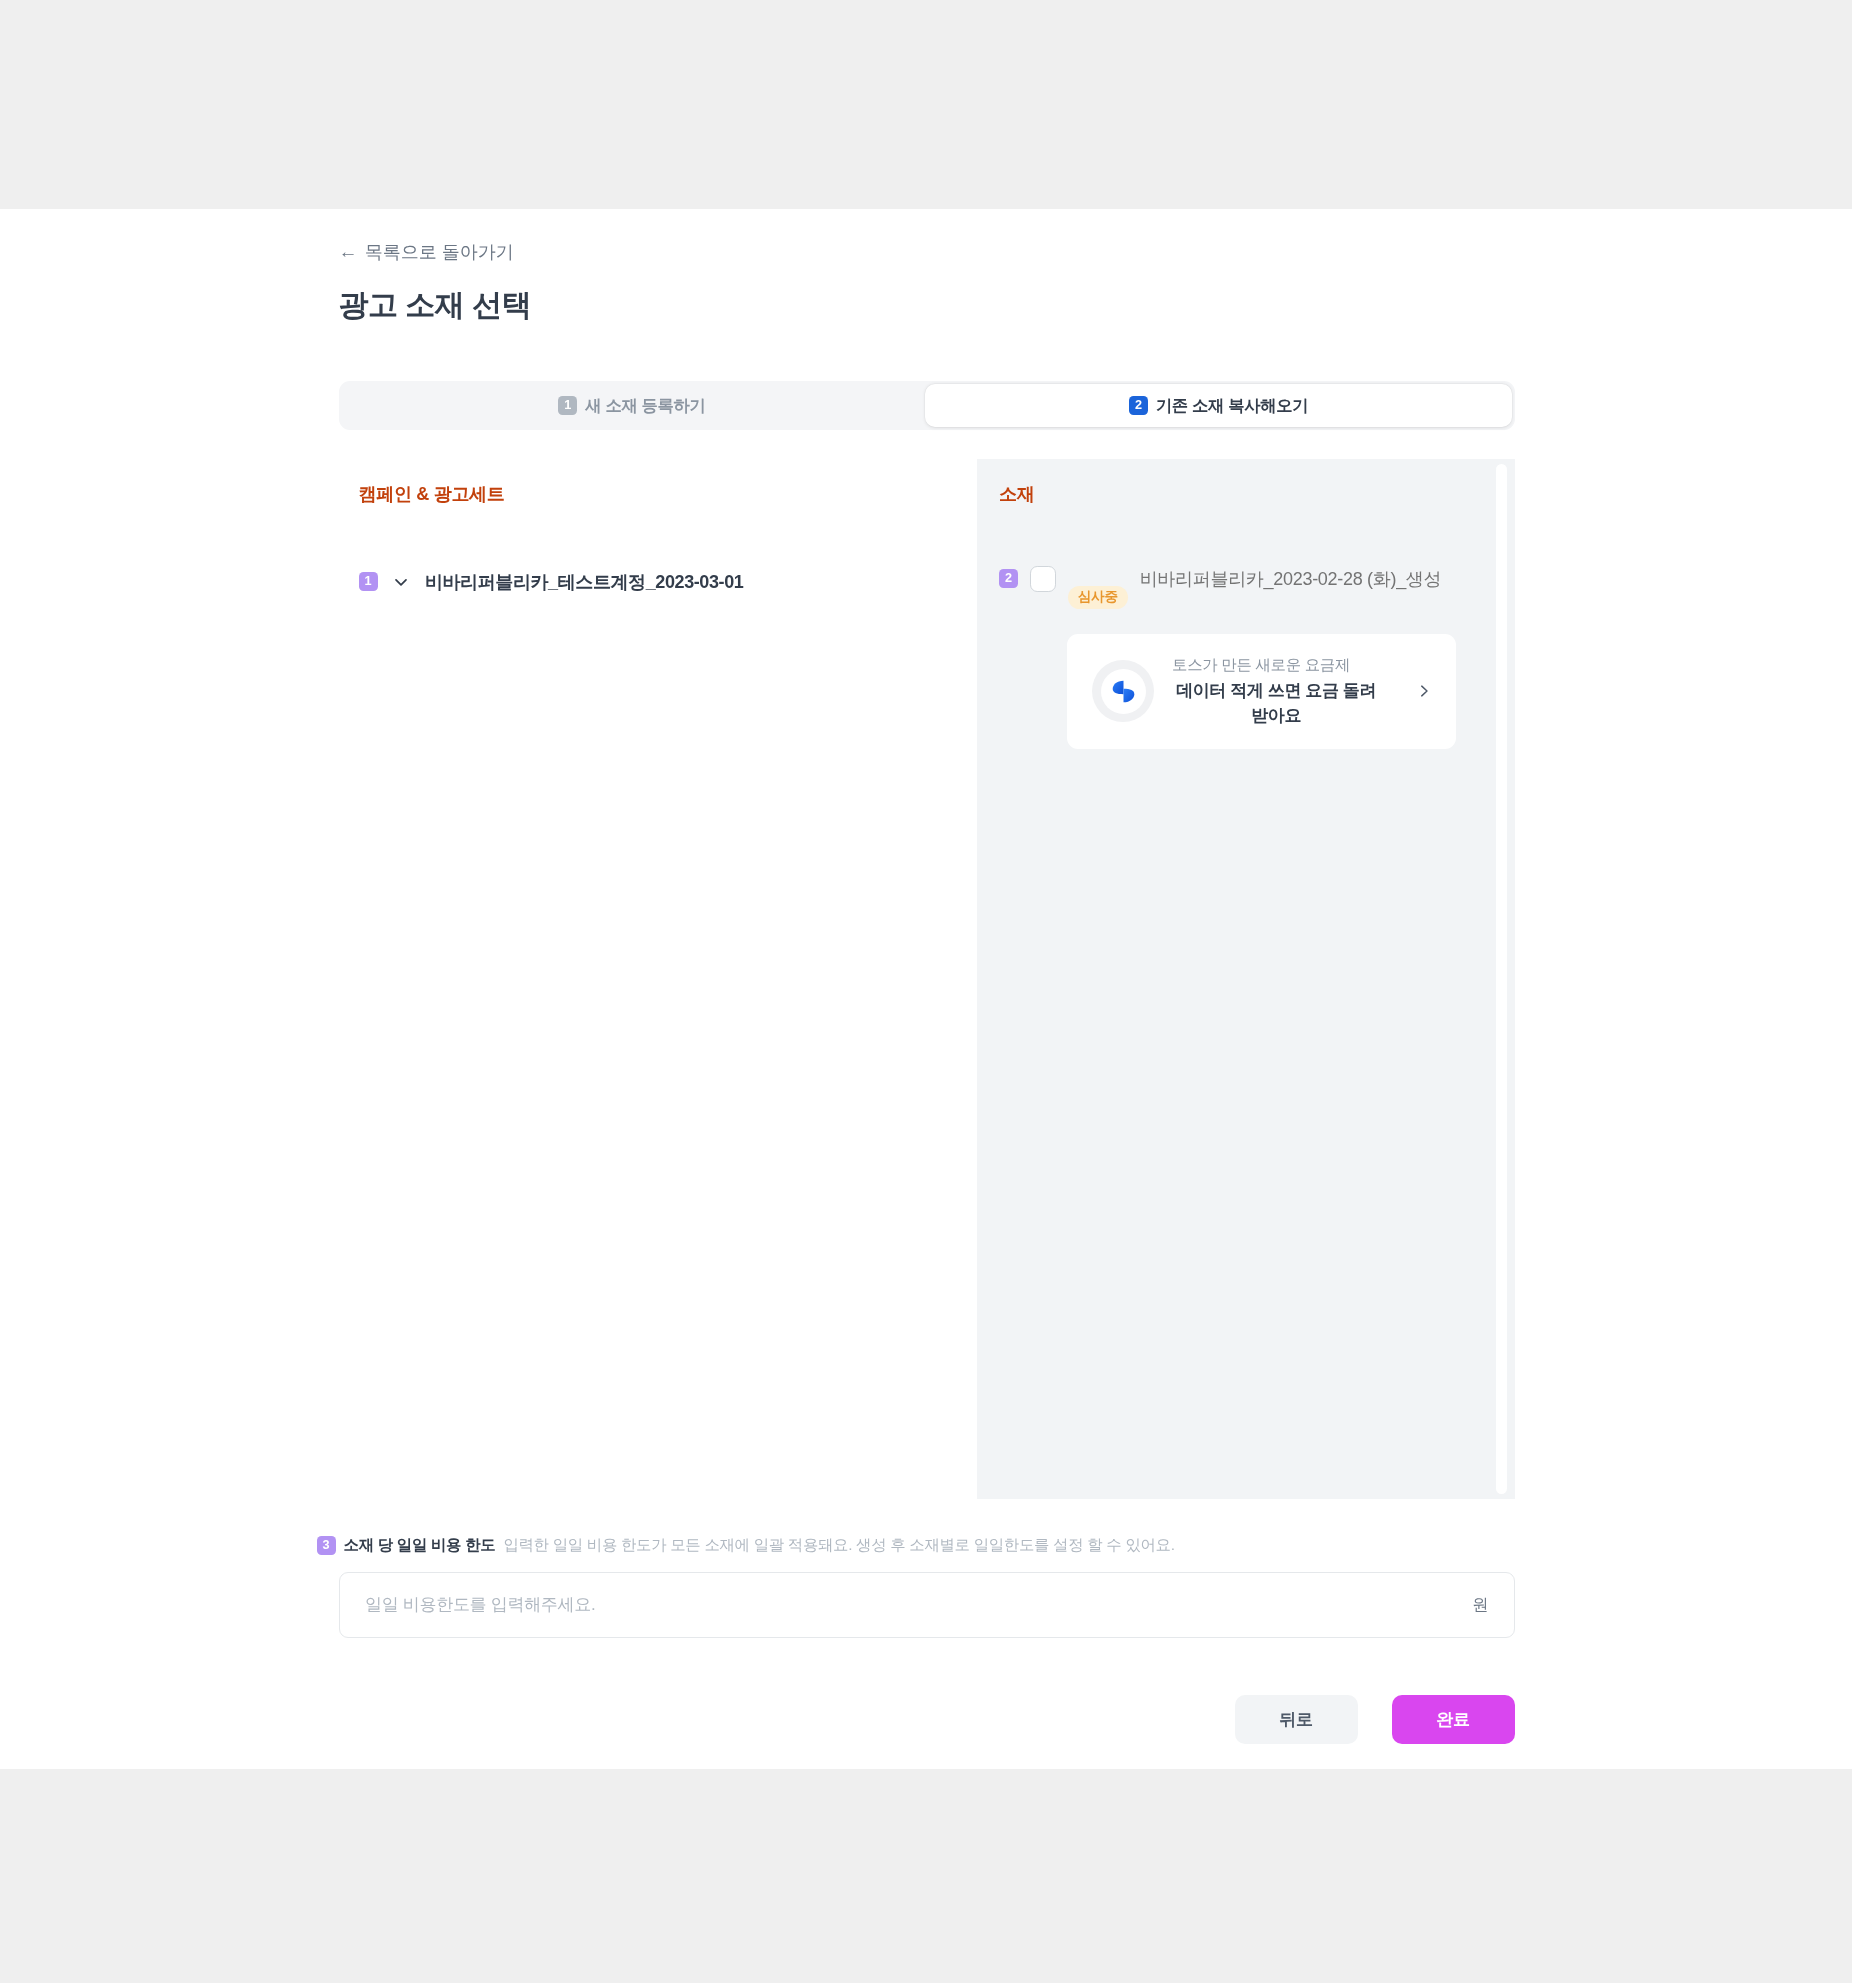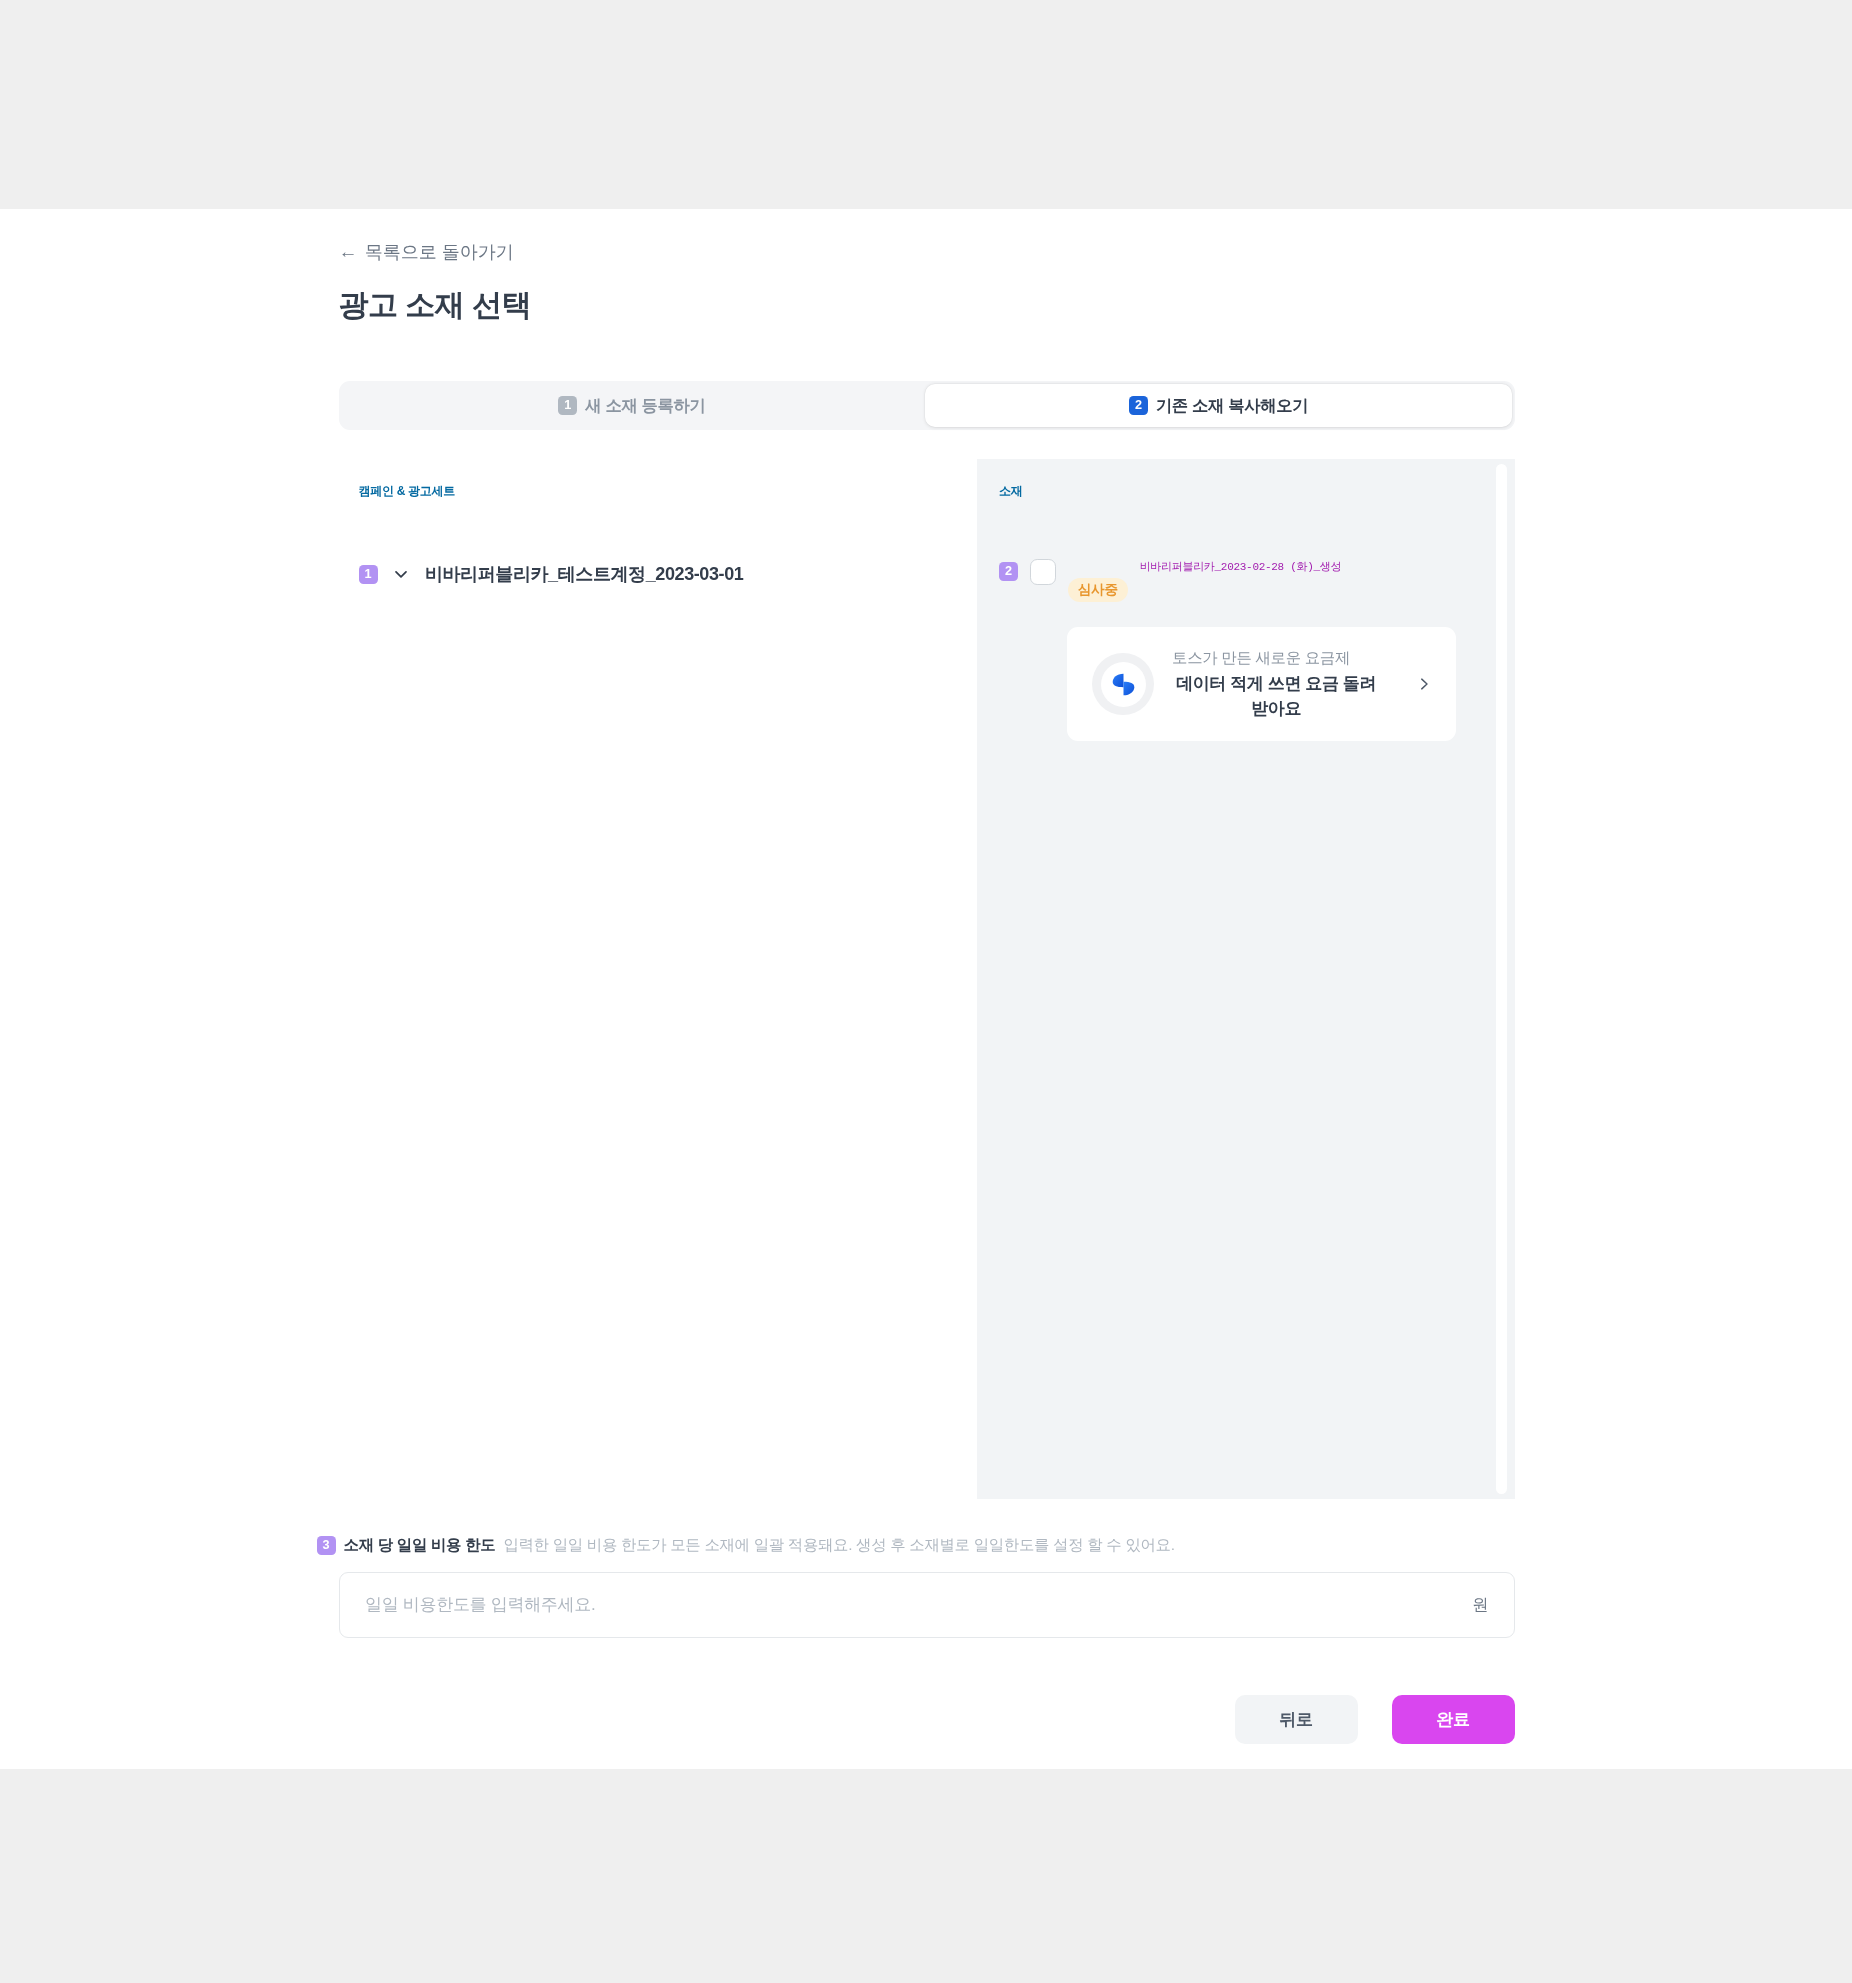--- a/index.html
+++ b/index.html
@@ -121,23 +121,23 @@
     padding: 25px 0 0 20px;
   }
   .col-right {
     width: 538px;
     background: #f2f4f6;
     position: relative;
     padding: 25px 0 0 22.6px;
     overflow: hidden;
   }
   .col-header {
-    font-size: 12px;
-    font-weight: 700;
-    color: #0369a1;
+    font-size: 18px;
+    font-weight: 700;
+    color: #c2410c;
     letter-spacing: -0.3px;
     line-height: 1.2;
   }
 
   
   .campaign-row {
     display: flex;
     align-items: center;
     gap: 12.7px;
     margin-top: 64px;
@@ -180,26 +180,25 @@
     color: #e8962d;
     font-size: 13.6px;
     font-weight: 700;
     border-radius: 904px;
     padding: 4.5px 10px 5.4px;
     line-height: 1;
     margin-top: 20px;
     letter-spacing: -0.2px;
   }
   .creative-name {
-    font-size: 11px;
-    color: #a21caf;
+    font-size: 18px;
+    color: #737373;
     line-height: 1.55;
     letter-spacing: -0.3px;
     padding-top: 0.9px;
-    font-family: Liberation Mono, monospace;
   }
 
   
   .ad-card {
     margin-top: 25px;
     margin-left: 68px;
     width: 389px;
     background: #ffffff;
     border-radius: 11px;
     display: flex;

